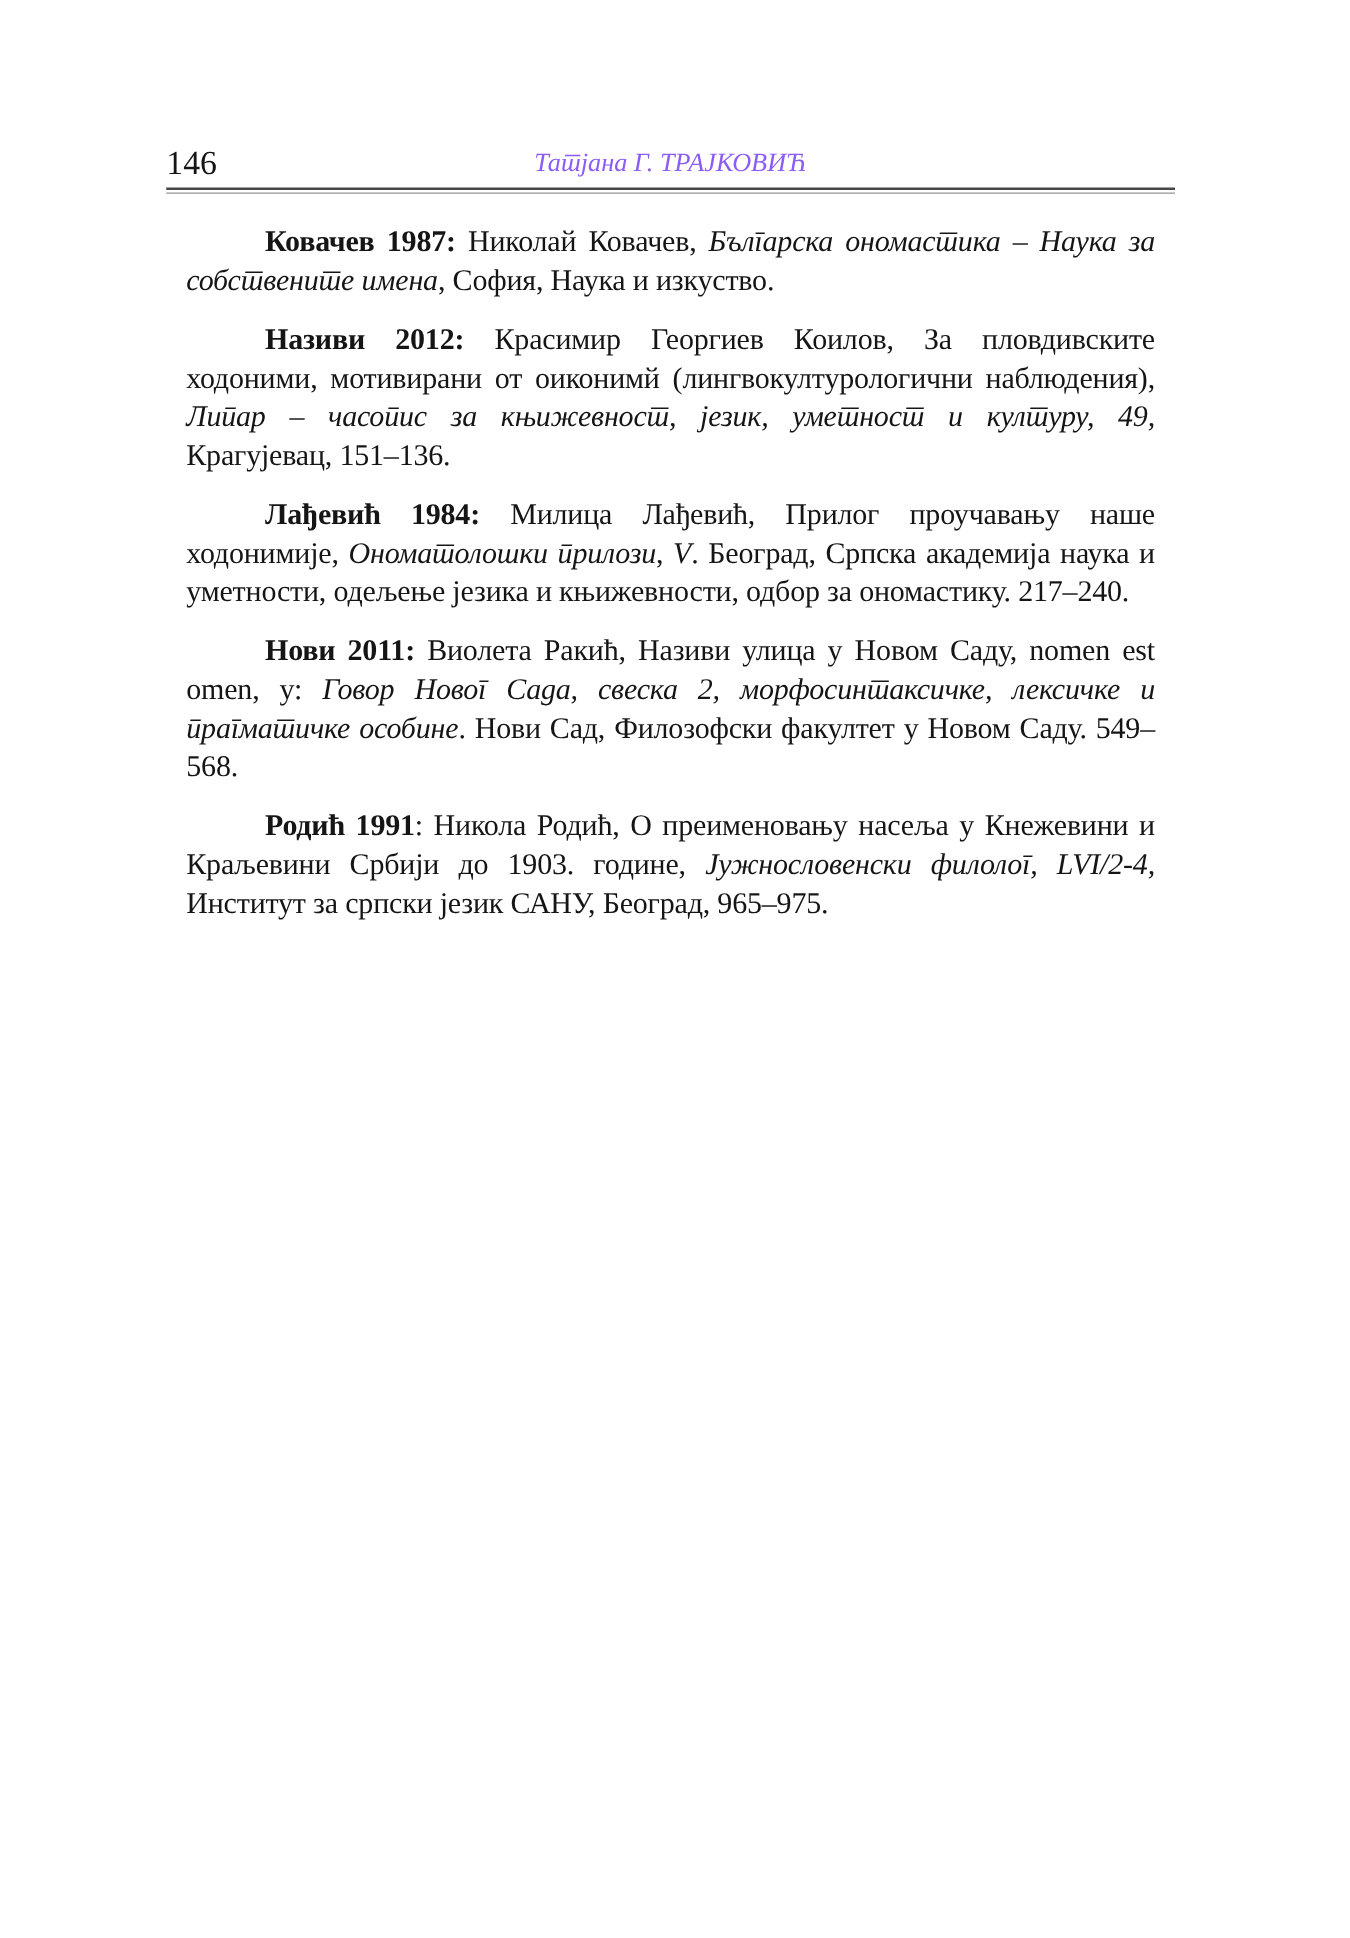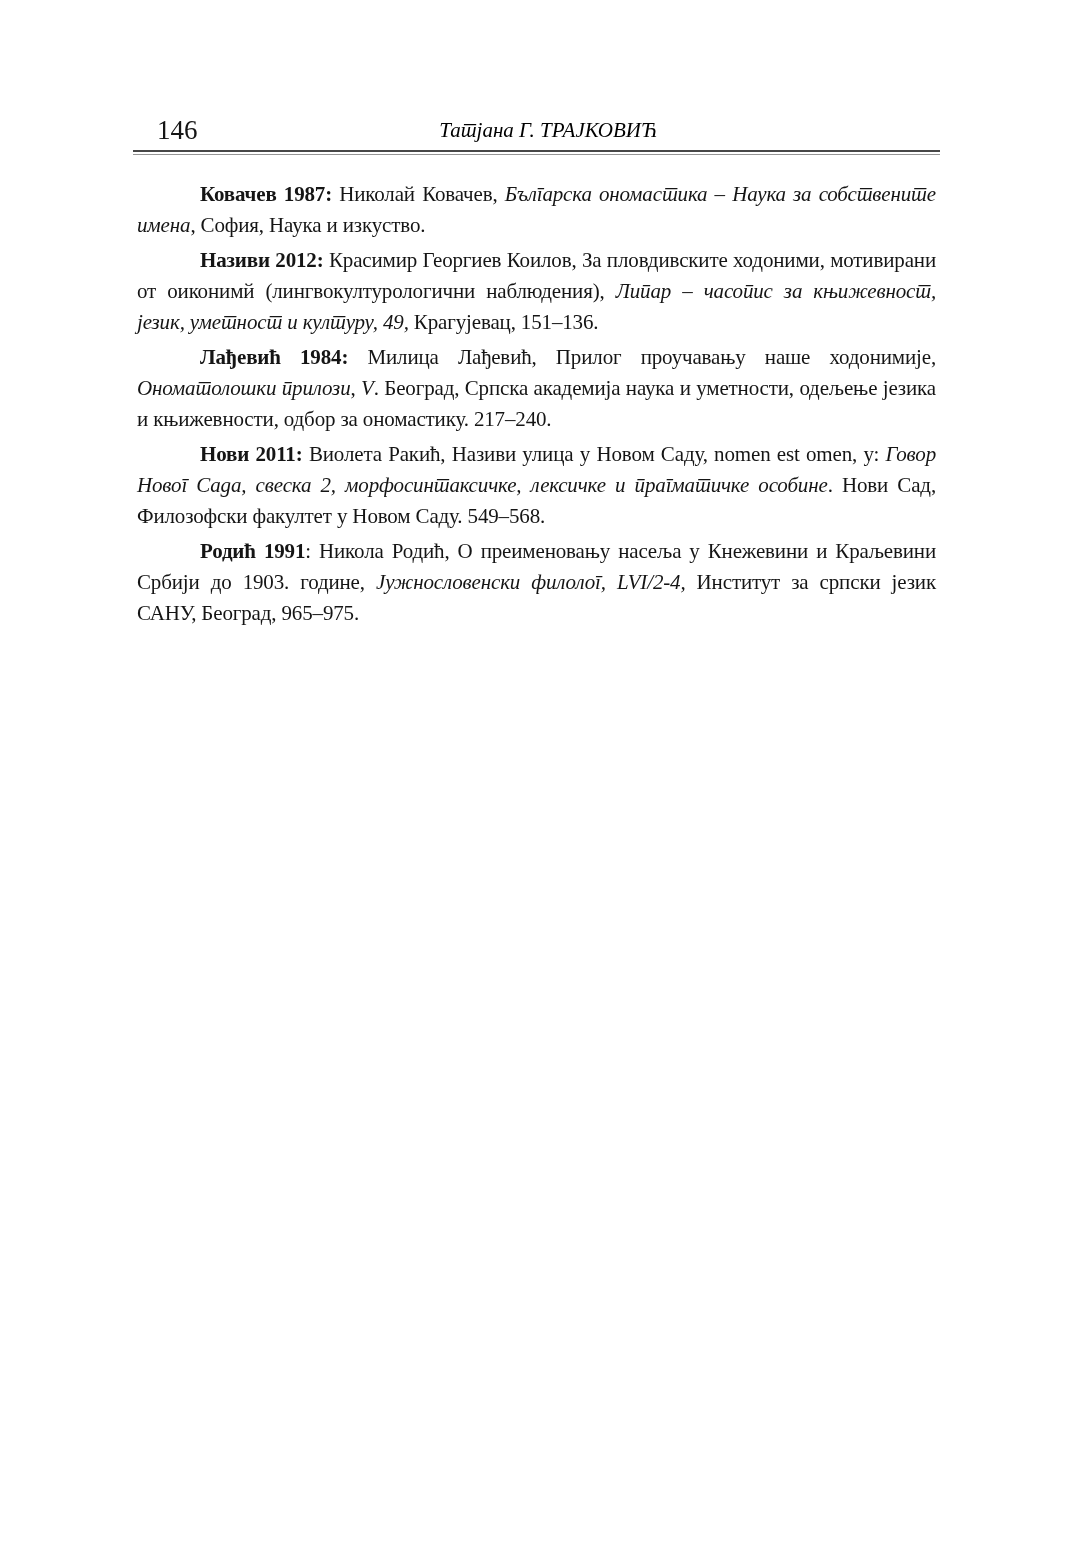--- a/index.html
+++ b/index.html
@@ -15,58 +15,57 @@
     background: #ffffff;
     color: #151515;
     font-family: "Liberation Serif", "DejaVu Serif", serif;
     box-sizing: border-box;
     padding: 110px 140px 0 133px;
     overflow: hidden;
   }
   .header-row {
     position: relative;
     height: 34px;
-    margin-left: 24px;
   }
   .page-number {
     position: absolute;
     left: 0;
     bottom: 0;
     font-size: 27px;
     line-height: 1;
   }
   .running-header {
     position: absolute;
     left: 0;
     right: 0;
     bottom: 3px;
     text-align: center;
     font-style: italic;
     font-size: 21px;
     line-height: 1;
-    color: #000000;
+    color: #8b5cf6;
   }
   .header-rule {
     margin-top: 6px;
     height: 2px;
     border-top: 2px solid #474747;
     border-bottom: 1px solid #969696;
   }
   .section-heading {
     margin: 50px 0 0 63px;
     font-size: 25px;
     font-weight: bold;
     line-height: 31px;
   }
   .references {
     margin-top: 24px;
   }
   .reference {
-    margin: 4px;
-    font-size: 21px;
+    margin: 16px;
+    font-size: 24px;
     line-height: 31px;
     text-align: justify;
     text-indent: 63px;
     letter-spacing: -0.15px;
   }
   .seg-bold   { font-weight: bold; }
   .seg-italic { font-style: italic; }
   .seg-regular { font-weight: normal; font-style: normal; }
 </style>
 </head>

